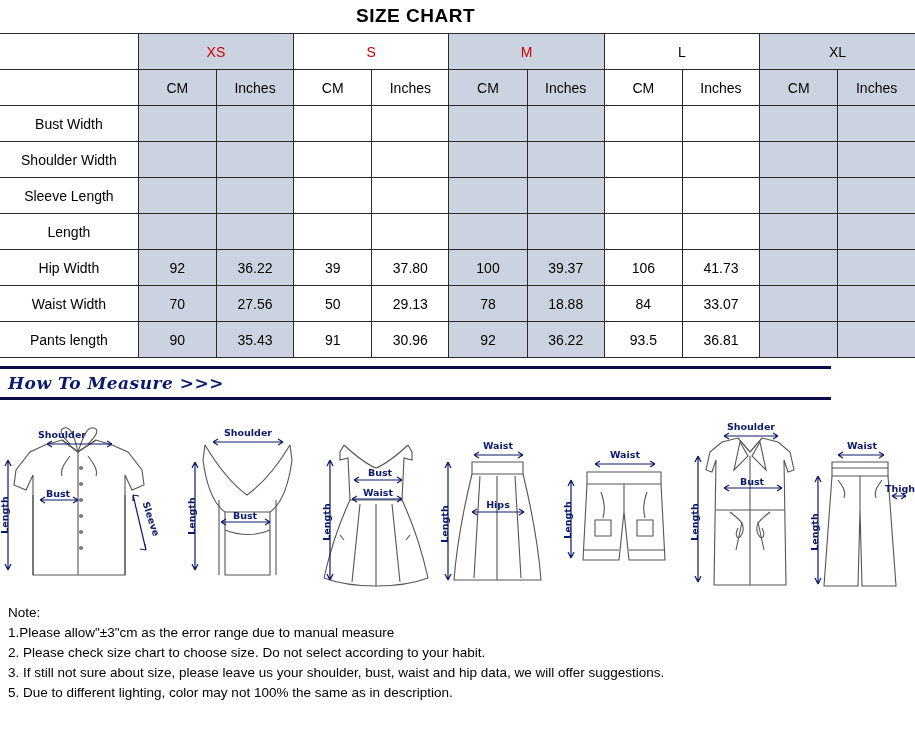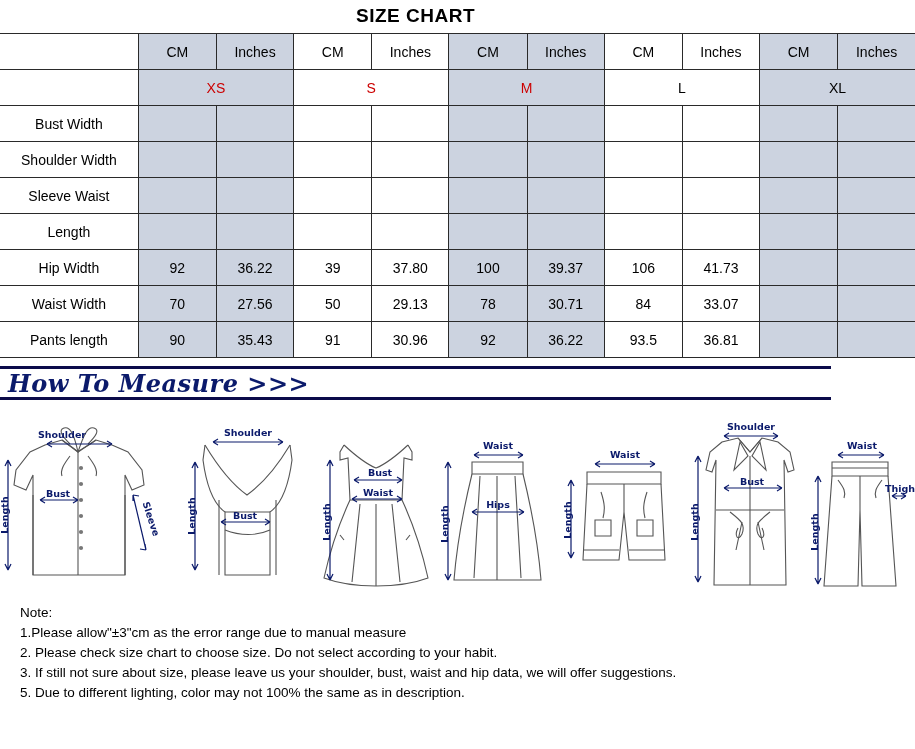--- a/index.html
+++ b/index.html
@@ -69,41 +69,41 @@
     position: relative;
     margin-top: 8px;
     height: 34px;
     border-top: 3px solid #0b0b4a;
     border-bottom: 3px solid #0b0b4a;
     display: flex;
     align-items: center;
   }
   .measure-title {
     font-family: "DejaVu Serif", serif;
-    font-size: 24px;
+    font-size: 17px;
     font-weight: bold;
     font-style: italic;
     color: #0b1a6b;
     padding-left: 8px;
     letter-spacing: 0.5px;
   }
 
   
   .figures {
     position: relative;
     height: 195px;
     width: 915px;
     background: #fff;
   }
   .figures svg { display: block; }
   .fig { position: absolute; top: 0; }
 
   
   .notes {
-    padding: 8px 8px 0 20px;
+    padding: 8px 8px 0 8px;
     font-size: 13.5px;
     line-height: 20px;
   }
   .notes div { white-space: nowrap; }
 </style>
 </head>
 <body>
 
 <div class="page">
 
@@ -119,39 +119,39 @@
       <col style="width:78px">
         <col style="width:77px">
       <col style="width:78px">
         <col style="width:77px">
       <col style="width:78px">
         <col style="width:77px">
     </colgroup>
     <tbody>
       <tr>
         <td class="corner"></td>
+        <td class="sizehdr shade size-xs" colspan="2">XS</td>
+        <td class="sizehdr white size-s" colspan="2">S</td>
+        <td class="sizehdr shade size-m" colspan="2">M</td>
+        <td class="sizehdr white size-l" colspan="2">L</td>
+        <td class="sizehdr shade size-xl" colspan="2">XL</td>
+      </tr>
+      <tr>
+        <td class="corner"></td>
         <td class="unit shade">CM</td>
         <td class="unit shade">Inches</td>
         <td class="unit white">CM</td>
         <td class="unit white">Inches</td>
         <td class="unit shade">CM</td>
         <td class="unit shade">Inches</td>
         <td class="unit white">CM</td>
         <td class="unit white">Inches</td>
         <td class="unit shade">CM</td>
         <td class="unit shade">Inches</td>
       </tr>
-      <tr>
-        <td class="corner"></td>
-        <td class="sizehdr shade size-xs" colspan="2">XS</td>
-        <td class="sizehdr white size-s" colspan="2">S</td>
-        <td class="sizehdr shade size-m" colspan="2">M</td>
-        <td class="sizehdr white size-l" colspan="2">L</td>
-        <td class="sizehdr shade size-xl" colspan="2">XL</td>
-      </tr>
 
     <tr>
           <td class="rowlabel">Bust Width</td>
           <td class="shade"></td>
           <td class="shade"></td>
           <td class="white"></td>
           <td class="white"></td>
           <td class="shade"></td>
           <td class="shade"></td>
           <td class="white"></td>
@@ -166,21 +166,21 @@
           <td class="white"></td>
           <td class="white"></td>
           <td class="shade"></td>
           <td class="shade"></td>
           <td class="white"></td>
           <td class="white"></td>
           <td class="shade"></td>
           <td class="shade"></td>
         </tr>
         <tr>
-          <td class="rowlabel">Sleeve Waist</td>
+          <td class="rowlabel">Sleeve Length</td>
           <td class="shade"></td>
           <td class="shade"></td>
           <td class="white"></td>
           <td class="white"></td>
           <td class="shade"></td>
           <td class="shade"></td>
           <td class="white"></td>
           <td class="white"></td>
           <td class="shade"></td>
           <td class="shade"></td>
@@ -211,21 +211,21 @@
           <td class="shade"></td>
           <td class="shade"></td>
         </tr>
         <tr>
           <td class="rowlabel">Waist Width</td>
           <td class="shade">70</td>
           <td class="shade">27.56</td>
           <td class="white">50</td>
           <td class="white">29.13</td>
           <td class="shade">78</td>
-          <td class="shade">30.71</td>
+          <td class="shade">18.88</td>
           <td class="white">84</td>
           <td class="white">33.07</td>
           <td class="shade"></td>
           <td class="shade"></td>
         </tr>
         <tr>
           <td class="rowlabel">Pants length</td>
           <td class="shade">90</td>
           <td class="shade">35.43</td>
           <td class="white">91</td>

